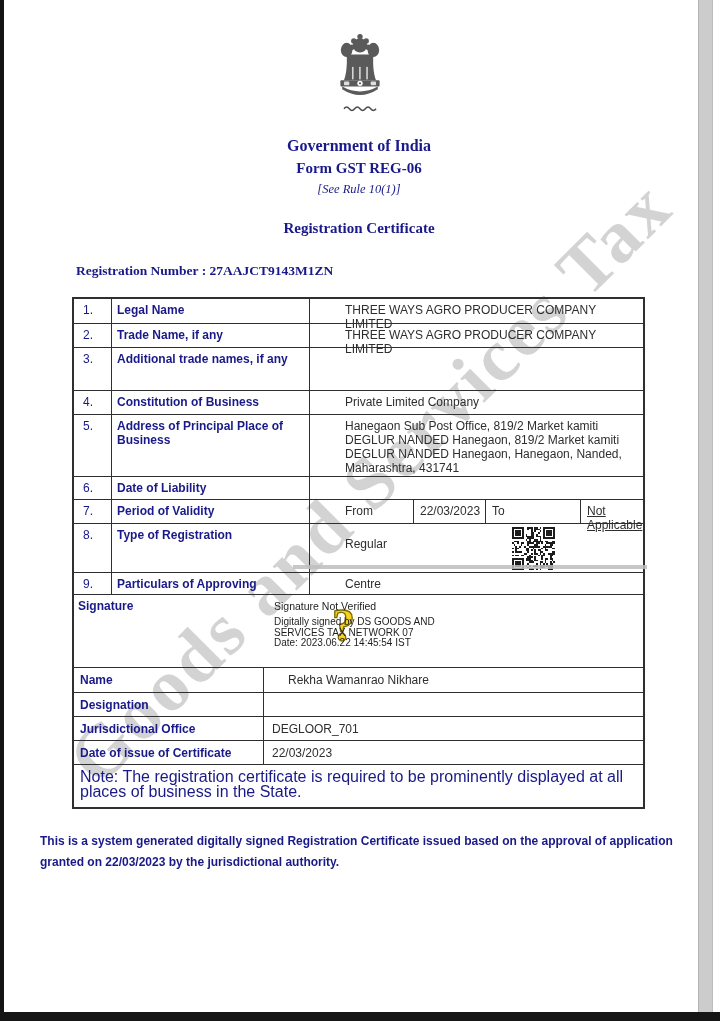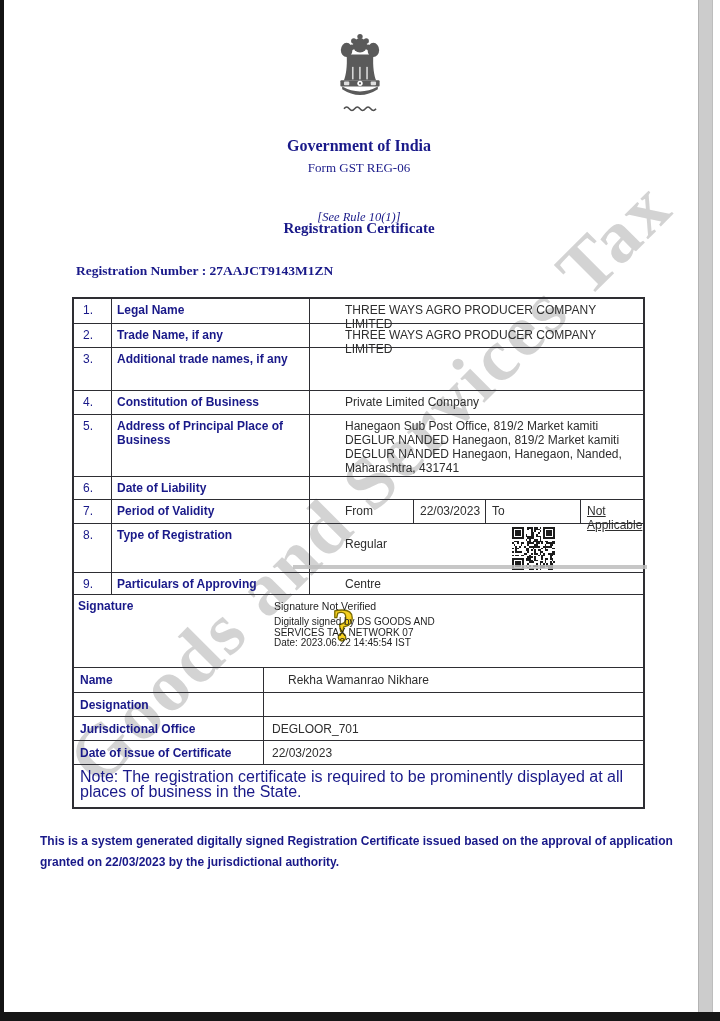--- a/index.html
+++ b/index.html
@@ -22,22 +22,22 @@
     transform:rotate(-45deg);font-family:"Liberation Serif",serif;font-weight:bold;
     font-size:74px;letter-spacing:3px;color:rgba(140,140,140,.38);white-space:nowrap;z-index:0;}
 
   
   .emblem{position:absolute;left:324px;top:33px;width:72px;height:82px;z-index:1;filter:blur(.3px);}
 
   
   .hdr{position:absolute;left:0;width:718px;text-align:center;color:var(--navy);
     font-family:"Liberation Serif",serif;z-index:1;}
   .hdr.gov{top:137px;font-size:16px;font-weight:bold;}
-  .hdr.form{top:160px;font-size:13px;font-weight:normal;}
-  .hdr.rule{top:182px;font-size:12.5px;font-style:italic;margin-top:28px;}
+  .hdr.form{top:160px;font-size:15px;font-weight:bold;}
+  .hdr.rule{top:182px;font-size:12.5px;font-style:italic;}
   .hdr.title{top:220px;font-size:15px;font-weight:bold;}
   .regnum{position:absolute;left:76px;top:263px;color:var(--navy);
     font-family:"Liberation Serif",serif;font-size:13.5px;font-weight:bold;z-index:1;}
 
   
   .doc-table{position:absolute;left:72px;top:297px;width:573px;border:2px solid var(--bd);z-index:1;background:transparent;}
   .trow{display:flex;border-top:1.5px solid var(--bd);font-size:12px;}
   .trow.first{border-top:none;}
   .c-no{width:38px;border-right:1.5px solid var(--bd);padding:4px 0 0 9px;color:var(--navy);}
   .c-label{width:198px;border-right:1.5px solid var(--bd);padding:4px 0 0 5px;color:var(--navy);font-weight:bold;line-height:14px;}

